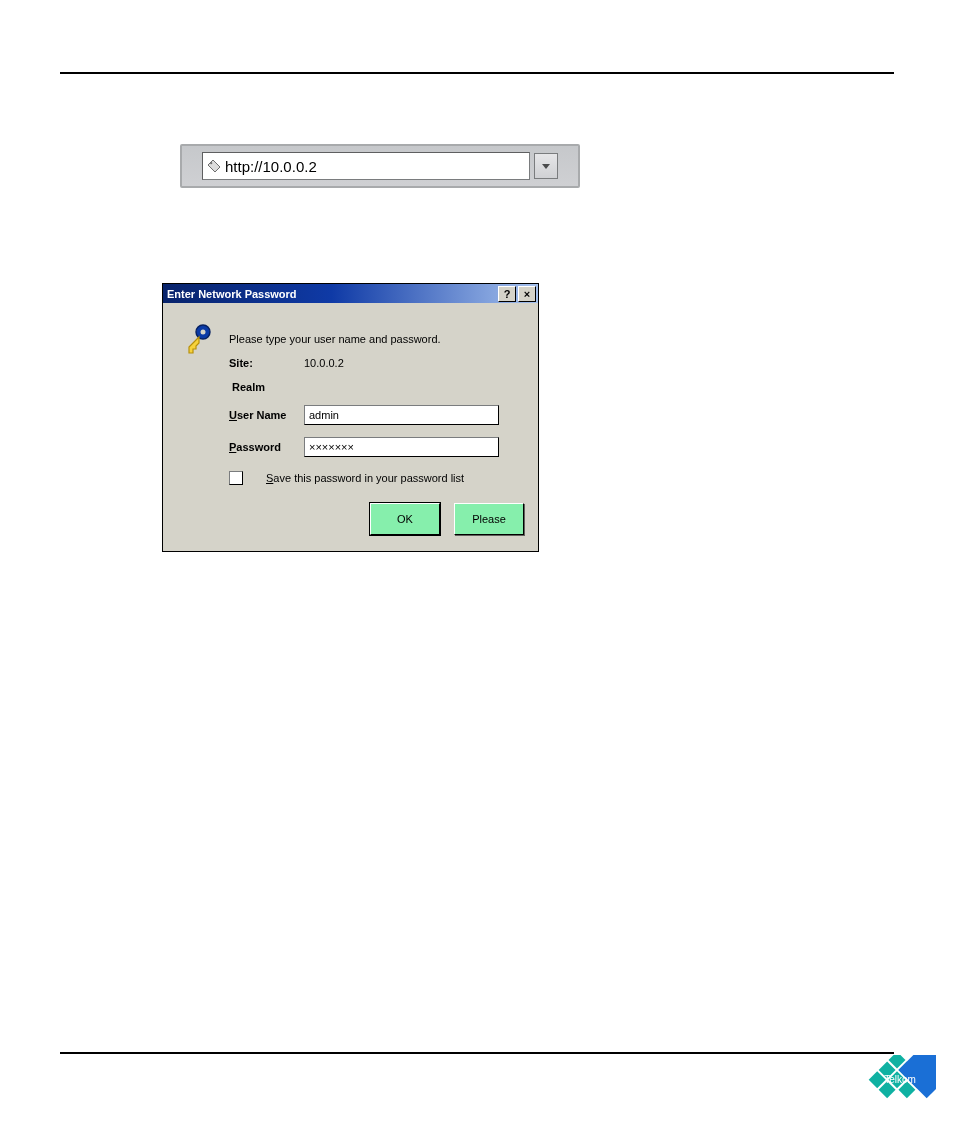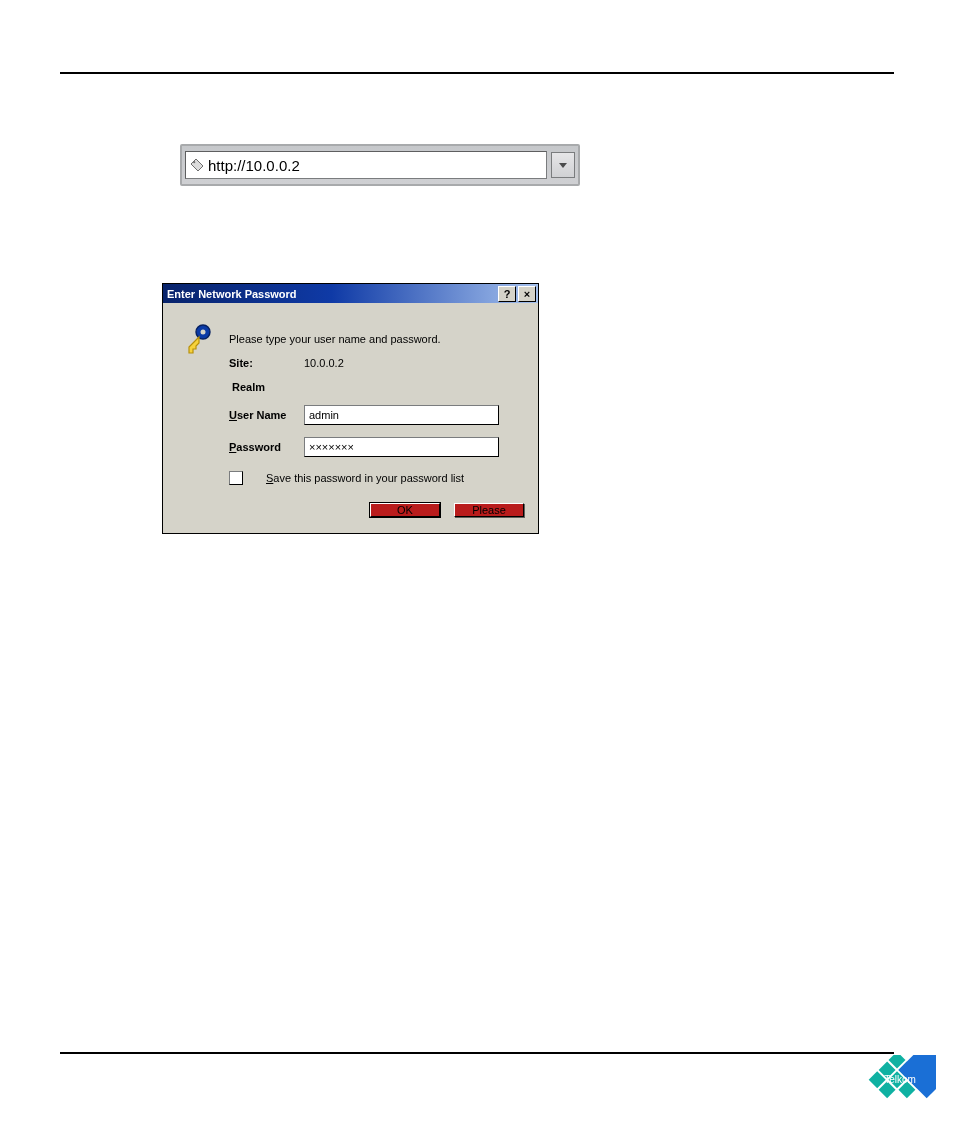--- a/index.html
+++ b/index.html
@@ -34,21 +34,21 @@
     left: 180px;
     top: 144px;
     width: 400px;
     height: 42px;
     background: linear-gradient(#c6c8cb, #cfd0d3);
     border: 2px solid #a8aaac;
     border-radius: 2px;
     box-sizing: border-box;
     display: flex;
     align-items: center;
-    padding: 3px;
+    padding: 20px;
   }
   .addressbar-inner {
     flex: 1 1 auto;
     height: 26px;
     background: #ffffff;
     border: 1px solid #7a7c7e;
     border-left-color:#5e5f60;
     border-top-color:#5e5f60;
     display: flex;
     align-items: center;
@@ -144,22 +144,22 @@
     width: 12px;
     height: 12px;
     background: #ffffff;
     border: 1px solid #000;
     border-top-color:#7a7c7e;
     border-left-color:#7a7c7e;
   }
   .btnrow { display: flex; justify-content: flex-end; gap: 14px; margin-top: 18px; }
   .btn {
     width: 70px;
-    height: 14px;
-    background: #b91c1c;
+    height: 32px;
+    background: #86efac;
     border: 1px solid #000;
     border-top-color:#fff;
     border-left-color:#fff;
     box-shadow: 1px 1px 0 0 rgba(0,0,0,.55);
     font: inherit;
     display: inline-flex;
     align-items: center;
     justify-content: center;
     cursor: default;
   }

